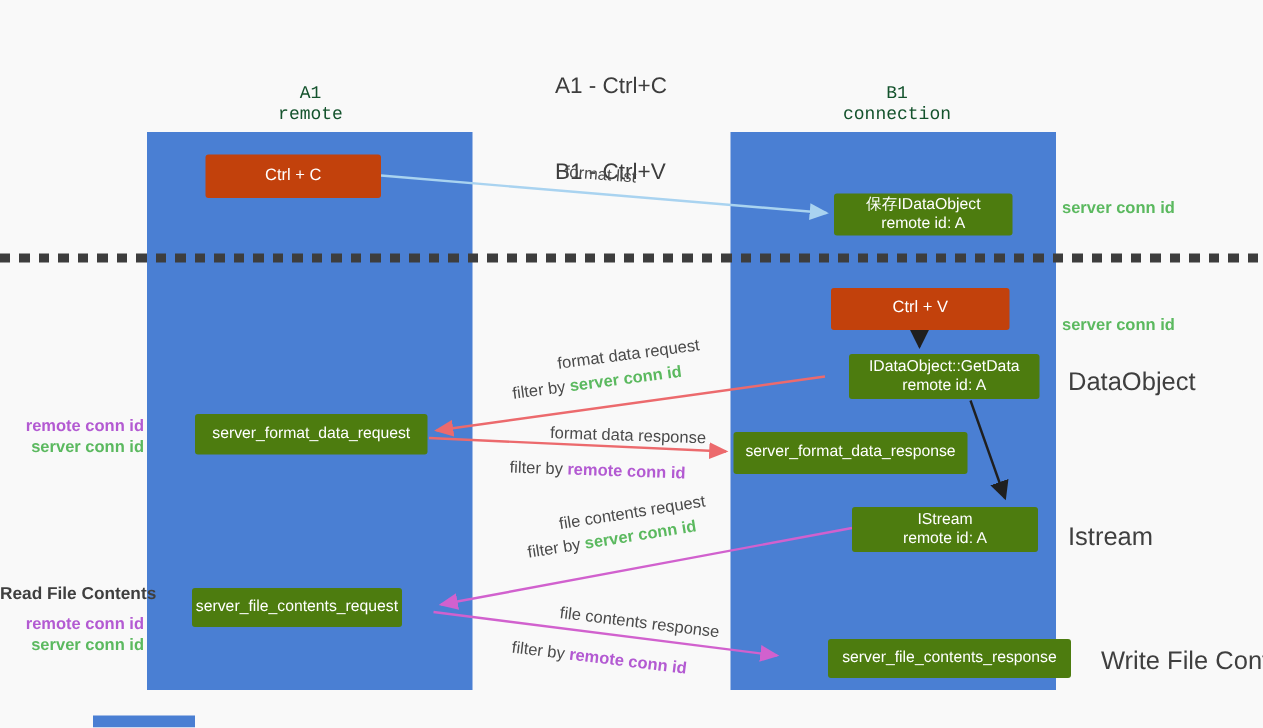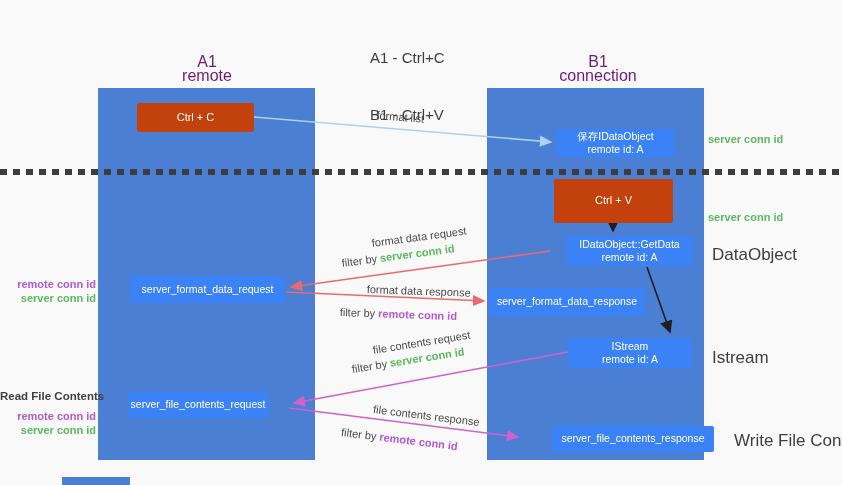--- a/index.html
+++ b/index.html
@@ -11,28 +11,28 @@
     color:#3e3e3e;
   }
   .column{background:#4a7fd3;position:absolute;top:88px;width:217px;height:372px;}
   .node{
     position:absolute;display:flex;flex-direction:column;
     align-items:center;justify-content:center;
     color:#ffffff;text-align:center;white-space:nowrap;
     border-radius:2px;line-height:1.25;
   }
   .green-box{background:#c2410c;font-size:11px;}
-  .orange-box{background:#3b82f6;font-size:10.5px;}
+  .orange-box{background:#4d7c0f;font-size:10.5px;}
   .title{
     position:absolute;left:370px;top:10px;
     font-size:15px;line-height:19px;color:#3d3d3d;white-space:pre;
   }
   .col-header{
     position:absolute;top:55px;width:100px;text-align:center;
-    font-size:16px;line-height:14px;color:#701a75;
+    font-size:12px;line-height:14px;color:#14532d;font-family:Liberation Mono, monospace;
   }
   .divider{
     position:absolute;left:0;top:169px;width:842px;height:6px;
     background:repeating-linear-gradient(to right,#3d3d3d 0 7px,transparent 7px 13px);
   }
   svg.arrows{position:absolute;left:0;top:0;pointer-events:none;}
   .edge-label{
     position:absolute;font-size:11px;color:#4a4a4a;white-space:nowrap;
     transform-origin:left top;
   }
@@ -92,21 +92,21 @@
 
 <div class="node green-box" style="left:137px;top:103px;width:117px;height:29px;">
   <span>Ctrl + C</span>
 </div>
 
 <div class="node orange-box" style="left:556px;top:129px;width:119px;height:28px;">
   <span>保存IDataObject</span>
   <span>remote id: A</span>
 </div>
 
-<div class="node green-box" style="left:554px;top:179px;width:119px;height:44px;text-align:right;">
+<div class="node green-box" style="left:554px;top:192px;width:119px;height:28px;text-align:right;">
   <span>Ctrl + V</span>
 </div>
 
 <div class="node orange-box" style="left:550px;top:236px;width:127px;height:30px;margin-left:16px;">
   <span>IDataObject::GetData</span>
   <span>remote id: A</span>
 </div>
 
 <div class="node orange-box" style="left:130px;top:276px;width:155px;height:27px;">
   <span>server_format_data_request</span>

